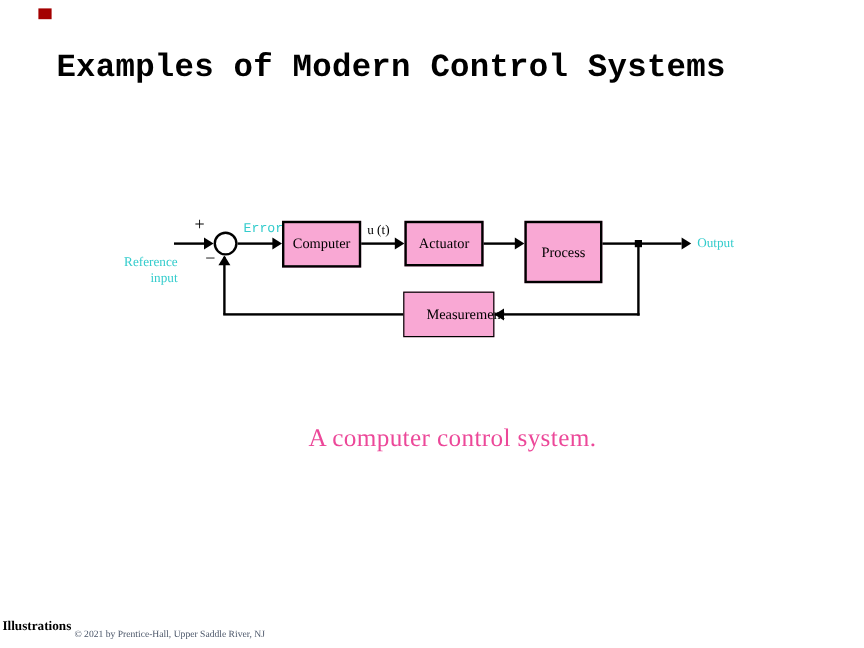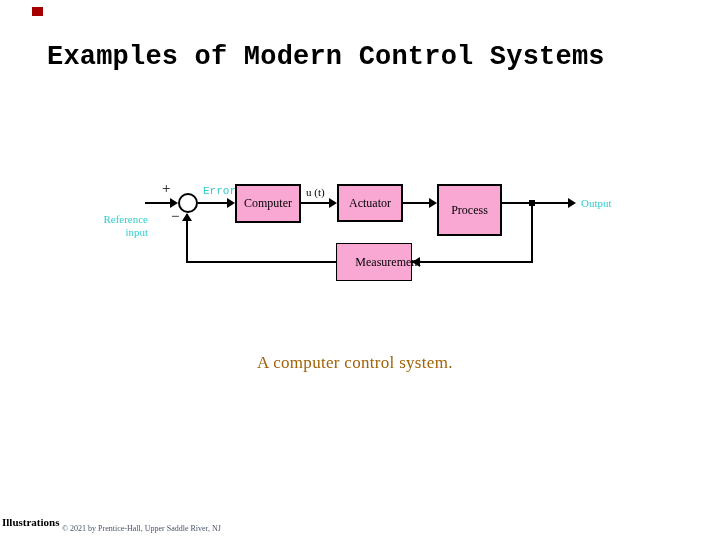--- a/index.html
+++ b/index.html
@@ -55,21 +55,21 @@
   .block{
     border:2px solid #000;box-sizing:border-box;background:#f9a8d4;
     display:flex;align-items:center;justify-content:center;
     font-size:12px;color:#000;white-space:nowrap;
   }
   .blk-computer{left:235px;top:184px;width:66px;height:39px;}
   .blk-actuator{left:337px;top:184px;width:66px;height:38px;}
   .blk-process{left:437px;top:184px;width:65px;height:52px;text-align:right;}
   .blk-measurement{left:336px;top:243px;width:76px;height:38px;border-width:1px;padding-left:28px;}
   .caption{
-    left:257px;top:353px;font-size:17px;color:#a16207;white-space:nowrap;
+    left:257px;top:353px;font-size:21px;color:#ec4899;white-space:nowrap;
     letter-spacing:0.3px;
   }
   .footer-label{left:2px;top:516px;font-size:11px;font-weight:bold;color:#000;white-space:nowrap;}
   .footer-copyright{left:62px;top:524px;font-size:8px;color:#4a5568;white-space:nowrap;}
 </style>
 </head>
 <body>
 
 <div>
 

